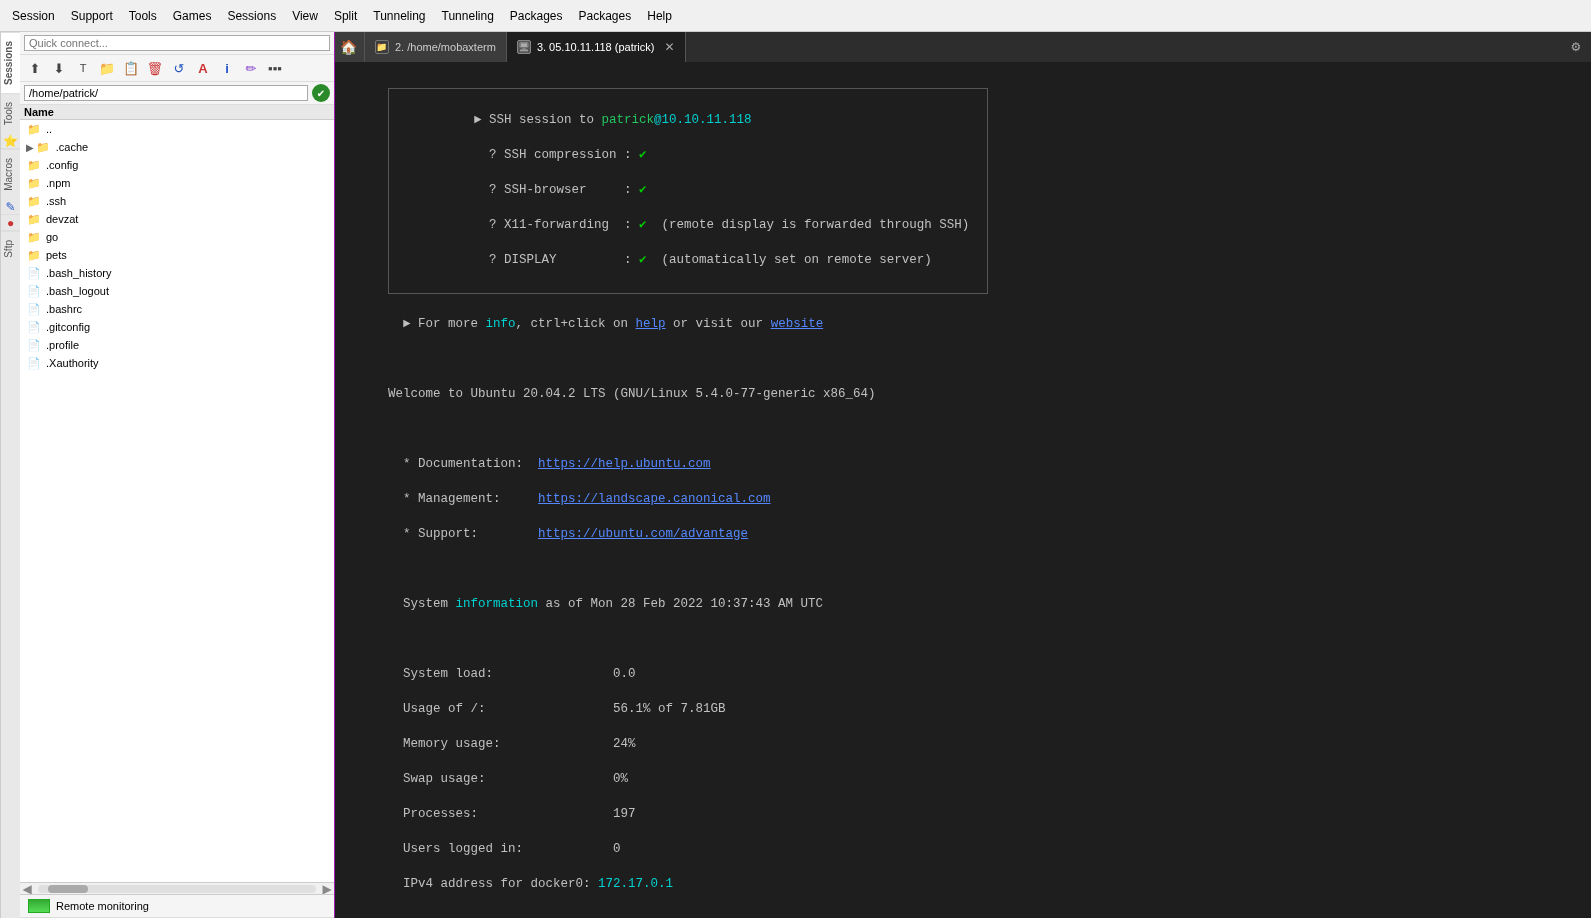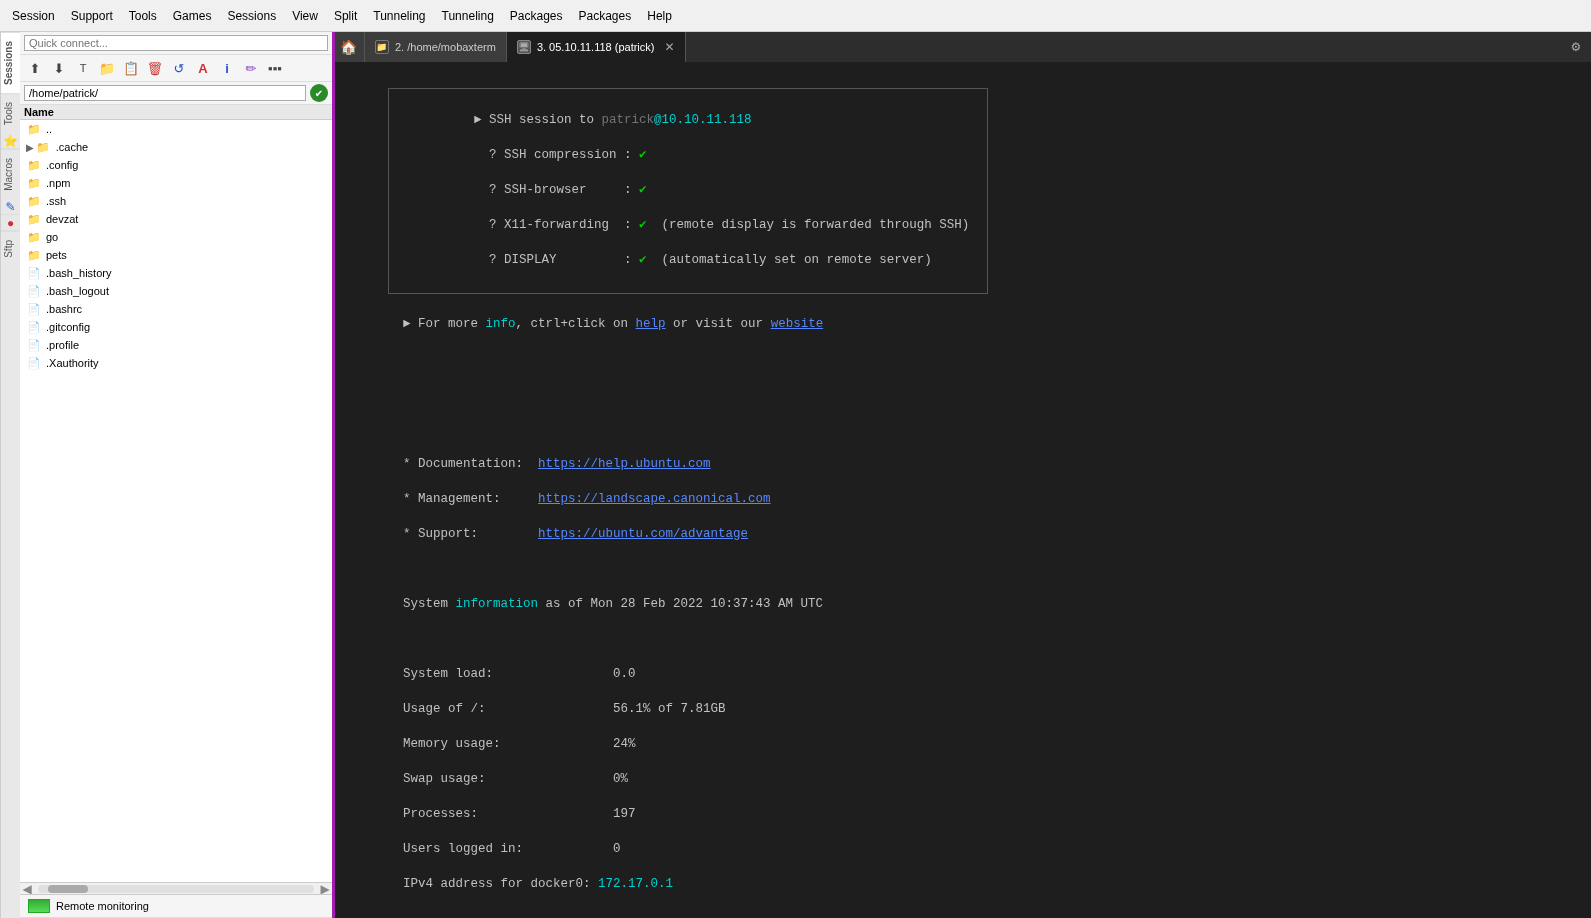--- a/index.html
+++ b/index.html
@@ -6,21 +6,21 @@
     body { width: 1591px; height: 918px; overflow: hidden; font-family: 'Segoe UI', Arial, sans-serif; font-size: 12px; background: #1e1e1e; display: flex; flex-direction: column; }
 
     
     .menubar { background: #f0f0f0; display: flex; align-items: center; height: 32px; padding: 0 4px; border-bottom: 1px solid #ccc; flex-shrink: 0; }
     .menubar-item { padding: 2px 8px; cursor: pointer; font-size: 12px; color: #000; }
 
     
     .main-layout { display: flex; flex: 1; overflow: hidden; }
 
     
-    .file-panel { width: 315px; background: #ffffff; display: flex; flex-direction: column; border-right: 3px solid #a21caf; flex-shrink: 0; }
+    .file-panel { width: 315px; background: #ffffff; display: flex; flex-direction: column; border-right: 1px solid #a21caf; flex-shrink: 0; }
 
     
     .file-toolbar { background: #f5f5f5; border-bottom: 1px solid #ddd; padding: 2px 4px; display: flex; align-items: center; gap: 2px; flex-wrap: wrap; }
     .file-toolbar-btn { width: 22px; height: 22px; display: flex; align-items: center; justify-content: center; cursor: pointer; border: 1px solid transparent; font-size: 13px; color: #444; }
 
     
     .path-bar { display: flex; align-items: center; padding: 2px 4px; background: #f5f5f5; border-bottom: 1px solid #ddd; }
     .path-input { flex: 1; border: 1px solid #aaa; padding: 1px 4px; font-size: 11px; background: #fff; }
     .path-ok { width: 18px; height: 18px; background: #2a8a2a; border-radius: 50%; display: flex; align-items: center; justify-content: center; color: white; font-size: 10px; margin-left: 4px; cursor: pointer; }
 
@@ -53,21 +53,21 @@
     .tab-icon.ssh { background: #555; border: 1px solid #888; display: flex; align-items: center; justify-content: center; font-size: 8px; color: #ccc; }
     .tab-close { color: #aaa; font-size: 12px; margin-left: 4px; }
     .tab-settings-btn { margin-left: auto; width: 30px; height: 30px; display: flex; align-items: center; justify-content: center; color: #aaa; cursor: pointer; }
 
     
     .terminal { flex: 1; background: #1e1e1e; color: #c0c0c0; font-family: 'Courier New', monospace; font-size: 12.5px; padding: 4px 8px; overflow-y: auto; white-space: pre; line-height: 1.4; }
 
     
     .t-cyan { color: #00d0d0; }
     .t-green { color: #00cc00; }
-    .t-magenta { color: #737373; font-family: Liberation Mono, monospace; }
+    .t-magenta { color: #22c55e; font-family: Liberation Mono, monospace; }
     .t-link { color: #5588ff; text-decoration: underline; cursor: pointer; }
 
     
     .vert-tabs { width: 20px; background: #e8e8e8; border-left: 1px solid #ccc; display: flex; flex-direction: column; align-items: center; flex-shrink: 0; }
     .vert-tab { writing-mode: vertical-rl; transform: rotate(180deg); font-size: 10px; padding: 8px 2px; cursor: pointer; color: #555; border-bottom: 1px solid #ddd; width: 100%; text-align: center; }
     .vert-tab.active { background: #fff; font-weight: bold; }
 
     
     .status-bar { background: #f0f0f0; border-top: 1px solid #ccc; height: 20px; display: flex; align-items: center; padding: 0 8px; font-size: 11px; color: #555; flex-shrink: 0; justify-content: flex-end; }
 
@@ -230,21 +230,21 @@
     <div class="terminal">
       <div style="border:1px solid #555;padding:6px 10px;margin:4px 0;display:inline-block;min-width:600px;">
         <span>  ► SSH session to </span><span class="t-magenta">patrick</span><span class="t-cyan">@10.10.11.118</span><br>
         <span>    ? SSH compression : </span><span class="t-green">✔</span><br>
         <span>    ? SSH-browser     : </span><span class="t-green">✔</span><br>
         <span>    ? X11-forwarding  : </span><span class="t-green">✔</span><span>  (remote display is forwarded through SSH)</span><br>
         <span>    ? DISPLAY         : </span><span class="t-green">✔</span><span>  (automatically set on remote server)</span>
       </div><br>
       <span>  ► For more </span><span class="t-cyan">info</span><span>, ctrl+click on </span><span class="t-link">help</span><span> or visit our </span><span class="t-link">website</span><br>
       <br>
-      <br>
+      <span>Welcome to Ubuntu 20.04.2 LTS (GNU/Linux 5.4.0-77-generic x86_64)</span><br>
       <br>
       <span>  * Documentation:  </span><span class="t-link">https://help.ubuntu.com</span><br>
       <span>  * Management:     </span><span class="t-link">https://landscape.canonical.com</span><br>
       <span>  * Support:        </span><span class="t-link">https://ubuntu.com/advantage</span><br>
       <br>
       <span>  System </span><span class="t-cyan">information</span><span> as of Mon 28 Feb 2022 10:37:43 AM UTC</span><br>
       <br>
       <span>  System load:                </span><span>0.0</span><br>
       <span>  Usage of /:                 </span><span>56.1% of 7.81GB</span><br>
       <span>  Memory usage:               </span><span>24%</span><br>

